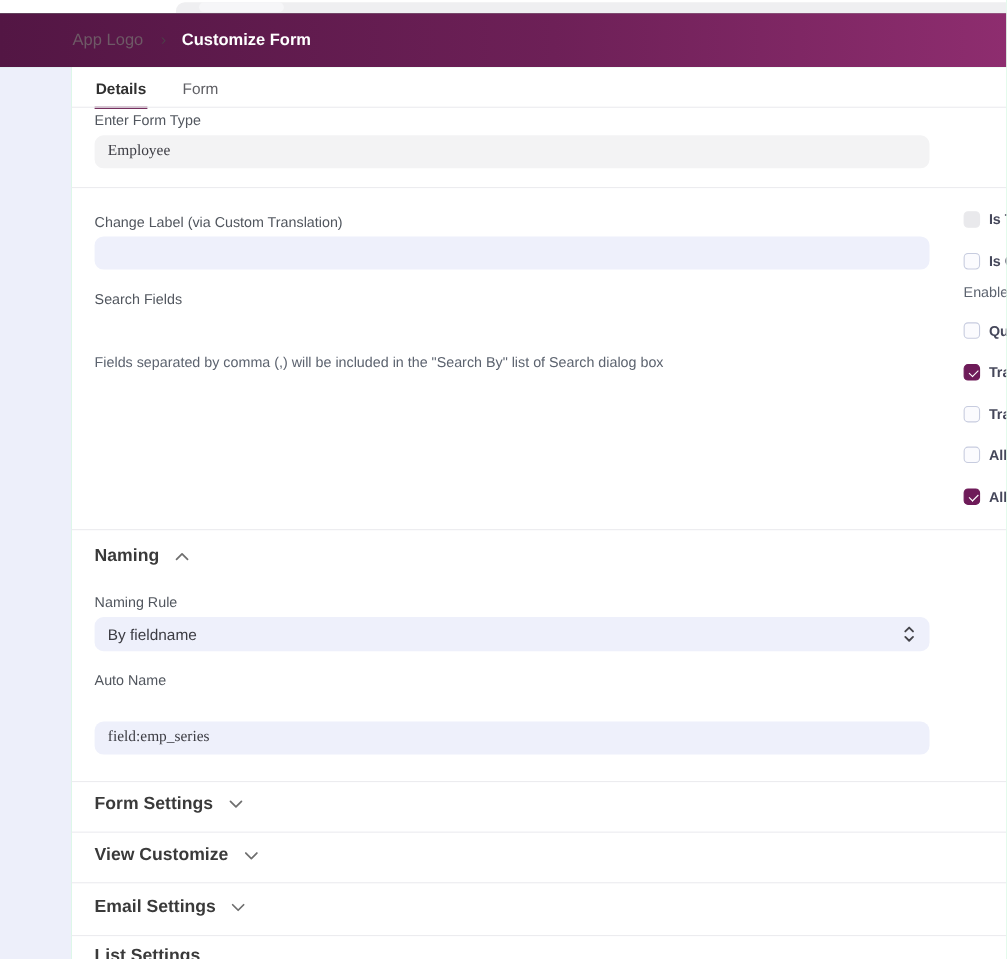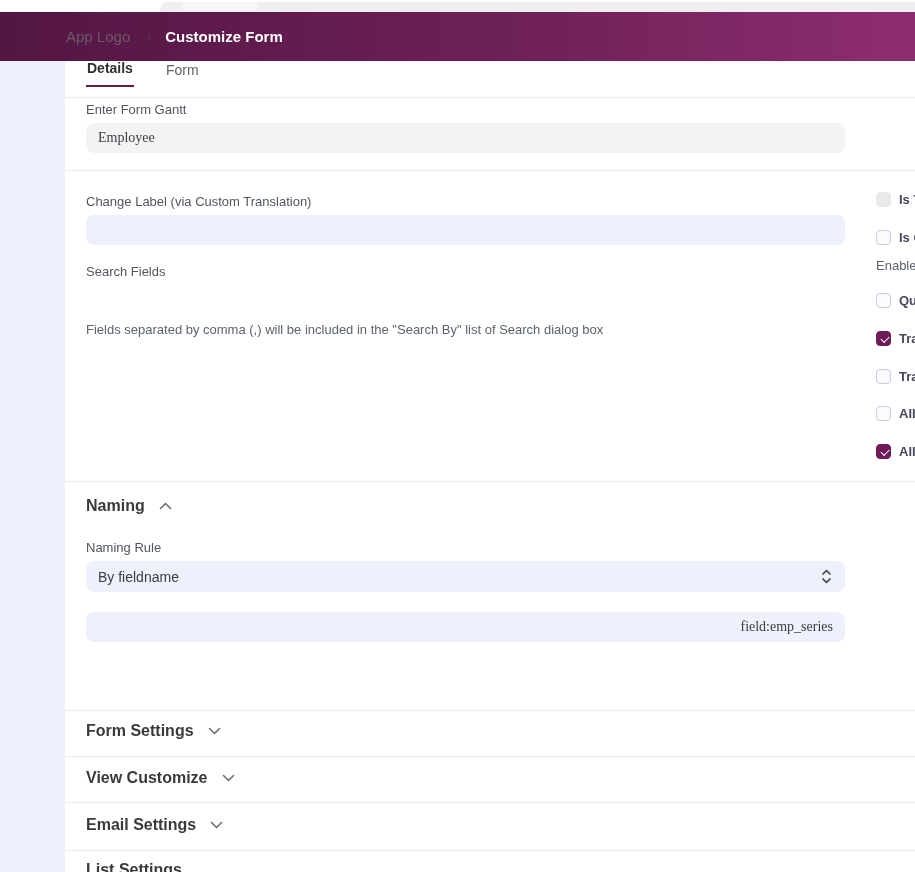--- a/index.html
+++ b/index.html
@@ -22,21 +22,21 @@
   .nav-sep { margin:0 14px 0 16px; font-size:15px; color:#4f3c49; }
   .nav-title { font-size:15px; font-weight:600; color:#ffffff; }
 
   
   .leftstrip { position:absolute; left:0; top:61px; width:65px; height:811px; background:#edeffa; }
 
   
   .card { position:absolute; left:65px; top:61px; width:850px; height:811px; background:#fff; }
 
   
-  .tabs { position:absolute; left:86px; top:52px; display:flex; gap:31px;align-items:flex-end; }
+  .tabs { position:absolute; left:86px; top:64px; display:flex; gap:31px; }
   .tab { font-size:14px; color:#5f5f64; padding:8px 1px 9px; cursor:pointer; }
   .tab.active { color:#303030; font-weight:700; border-bottom:2.5px solid #681a4e; }
   .tabline { position:absolute; left:65px; top:97px; width:850px; height:1px; background:#ececef; }
 
   .divider { position:absolute; left:65px; width:850px; height:1px; background:#ececef; }
 
   .flabel { position:absolute; left:86px; font-size:13px; color:#51565e; }
   .finput { position:absolute; left:86px; width:759px; height:30px; border:none; outline:none;
             border-radius:8px; background:#eef0fb; padding:0 12px; font-size:14px; color:#3c3c43;
             font-family:Liberation Serif, serif; }
@@ -86,21 +86,21 @@
 
   <div class="leftstrip"></div>
   <div class="card"></div>
 
   <div class="tabs">
     <div class="tab active">Details</div>
     <div class="tab">Form</div>
   </div>
   <div class="tabline"></div>
 
-  <div class="flabel" style="top:102px">Enter Form Gantt</div>
+  <div class="flabel" style="top:102px">Enter Form Type</div>
   <input class="finput disabled" style="top: 123px;" type="text" value="Employee">
   <div class="divider" style="top:170px"></div>
 
   <div class="flabel" style="top:194px">Change Label (via Custom Translation)</div>
   <input class="finput" style="top: 215px;" type="text" value="">
 
   <div class="flabel" style="top:264px">Search Fields</div>
   <div class="fhelp" style="top:322px">Fields separated by comma (,) will be included in the "Search By" list of Search dialog box</div>
 
   <div class="cb-row" style="top:192px">
@@ -145,21 +145,21 @@
   <div class="flabel" style="top:540px">Naming Rule</div>
   <div class="fselect">
     <span>By fieldname</span>
     <svg class="stepper" width="11" height="17" viewBox="0 0 11 17">
       <polyline points="2,6 5.5,2.5 9,6" fill="none" stroke="#44444a" stroke-width="1.7" stroke-linecap="round" stroke-linejoin="round"></polyline>
       <polyline points="2,11 5.5,14.5 9,11" fill="none" stroke="#44444a" stroke-width="1.7" stroke-linecap="round" stroke-linejoin="round"></polyline>
     </svg>
   </div>
 
   <div class="flabel" style="top:611px">Auto Name</div>
-  <input class="finput" style="top: 612px; text-align: right;" type="text" value="field:emp_series">
+  <input class="finput" style="top: 656px;" type="text" value="field:emp_series">
 
   <div class="divider" style="top:710px"></div>
 
   <div class="sec-head" style="top:722px">
     <span class="sec-title">Form Settings</span>
     <svg class="chev" width="13" height="8" viewBox="0 0 13 8">
       <polyline points="1.5,1.5 6.5,6.5 11.5,1.5"></polyline>
     </svg>
   </div>
   <div class="divider" style="top:756px"></div>

